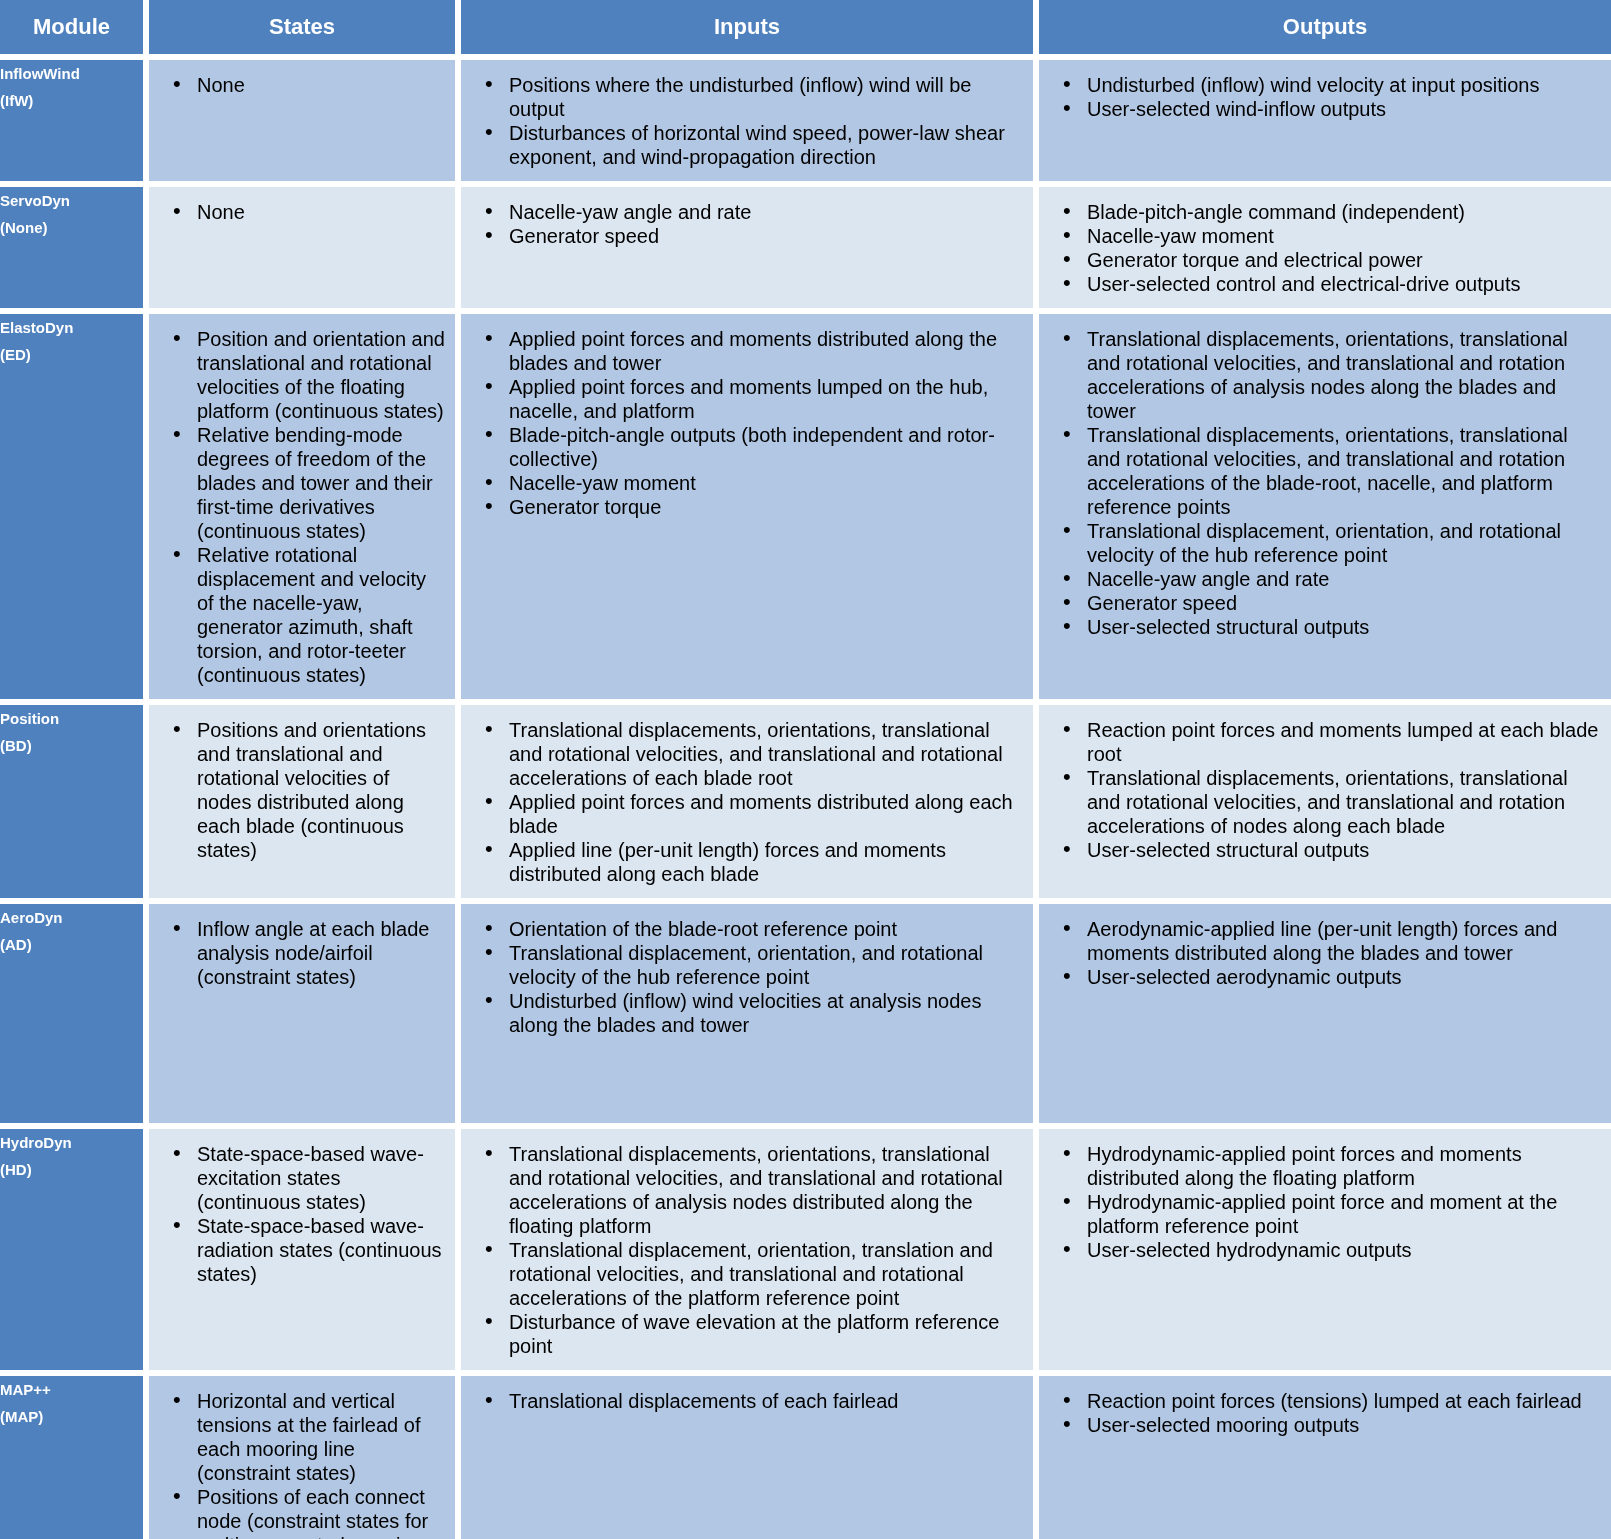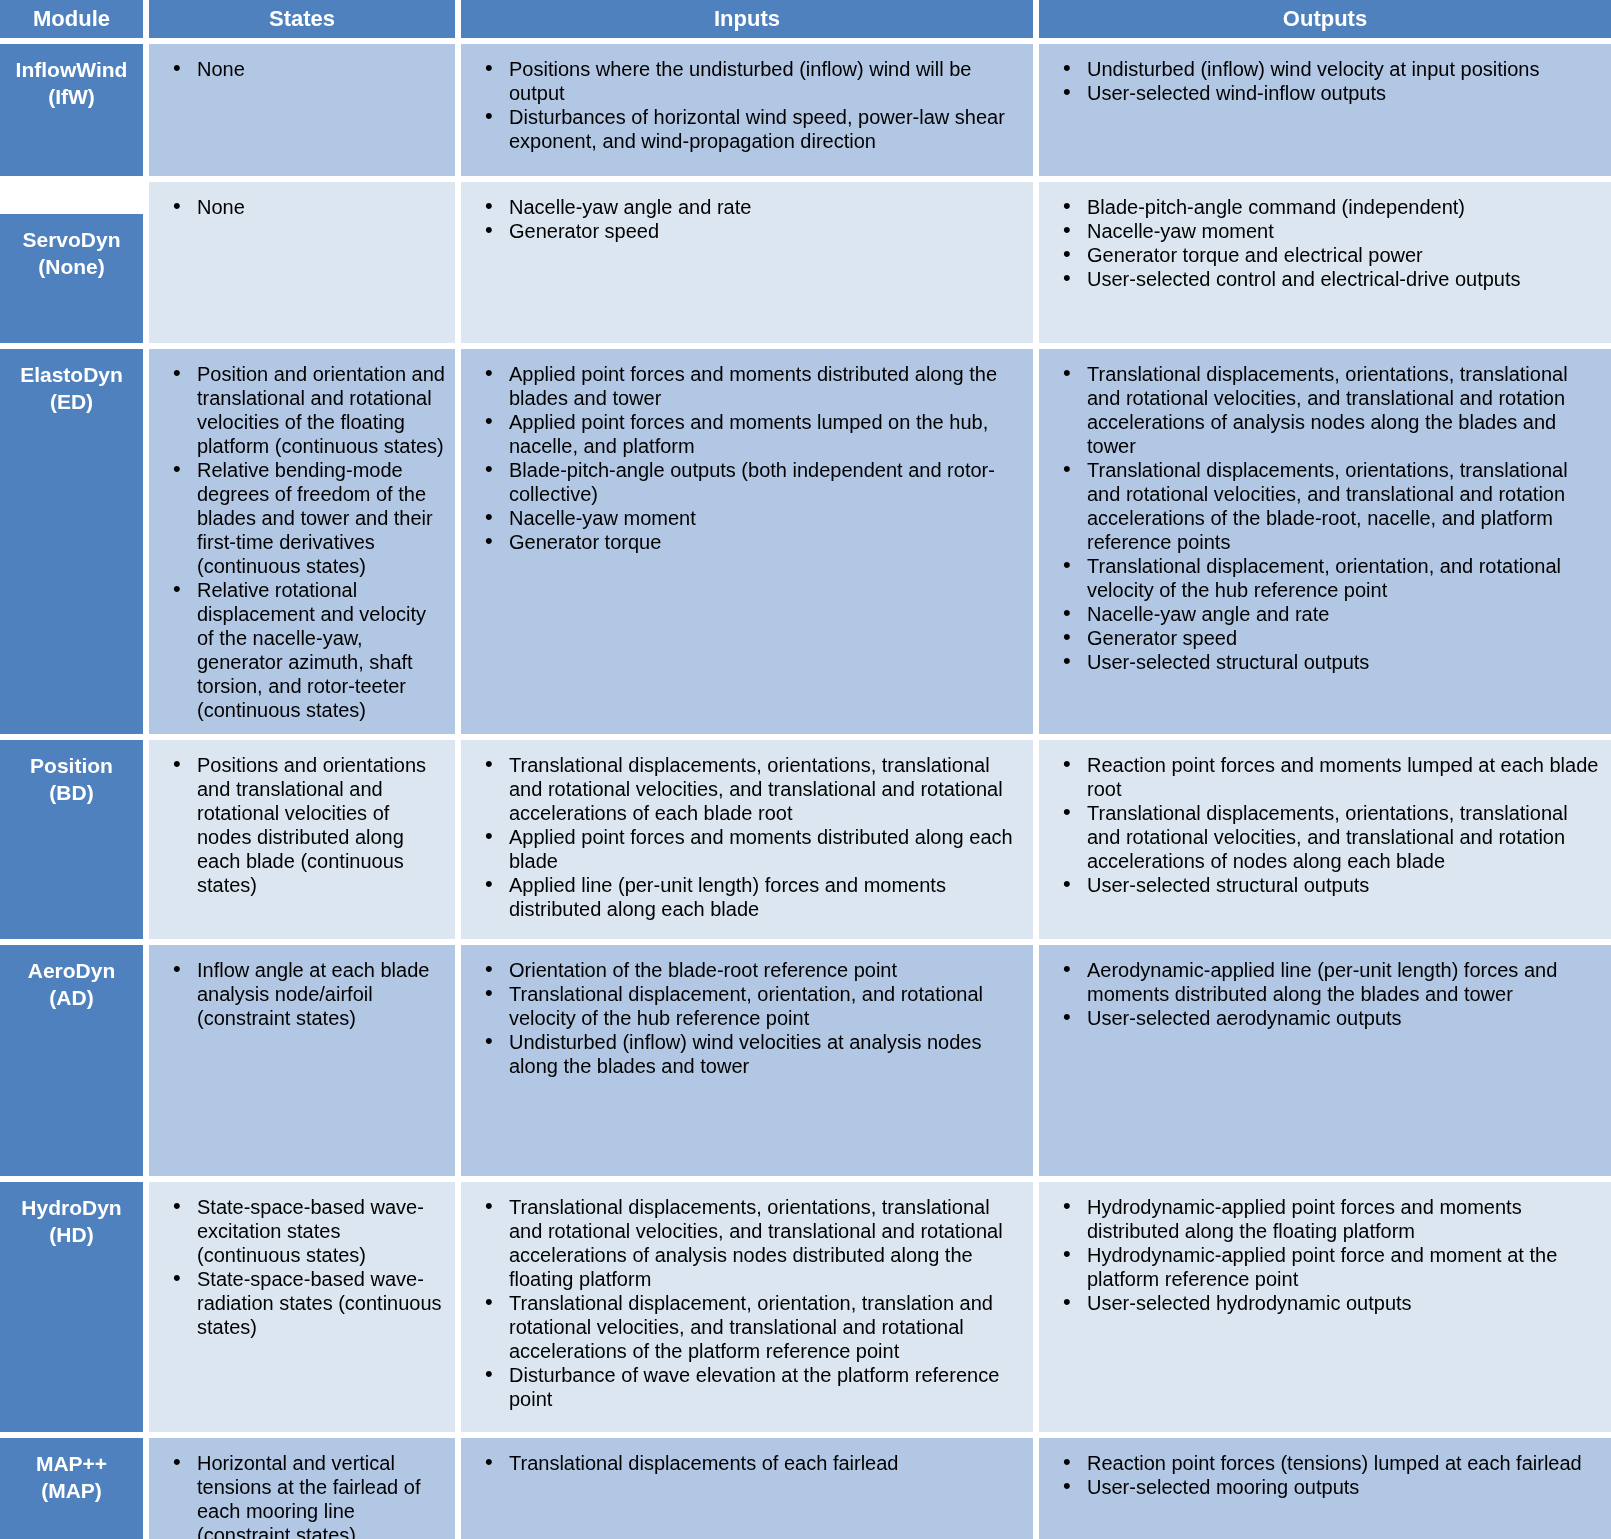--- a/index.html
+++ b/index.html
@@ -17,33 +17,31 @@
     display: grid;
     grid-template-columns: 143px 306px 572px 572px;
     gap: 6px;
     background: #ffffff;
   }
   .hd {
     background: #4E81BD;
     color: #ffffff;
     font-weight: bold;
     font-size: 22px;
-    height: 38px;
+    height: 54px;
     display: flex;
     align-items: center;
     justify-content: center;
   }
   .mod {
     background: #4E81BD;
     color: #ffffff;
     font-weight: bold;
-    font-size: 21px;
+    font-size: 15px;
     line-height: 27px;
-    text-align: center;
-    padding-top: 12px;
   }
   .cell {
     color: #000000;
     font-size: 20px;
     line-height: 24px;
     padding: 9px 4px 8px 0;
   }
   .dark  { background: #B2C7E3; }
   .light { background: #DCE6F1; }
   .cell ul {
@@ -57,21 +55,21 @@
   }
   .cell li::before {
     content: "\2022";
     position: absolute;
     left: 20px;
     top: -1px;
     font-size: 22px;
   }
   
   .r0 { min-height: 120px; }
-  .r1 { min-height: 117px; margin-top: 32px; }
+  .r1 { min-height: 117px; }
   .r2 { min-height: 372px; }
   .r3 { min-height: 187px; }
   .r4 { min-height: 219px; }
   .r5 { min-height: 238px; }
   .r6 { min-height: 215px; }
 </style>
 </head>
 <body>
 
 <div class="tbl">

